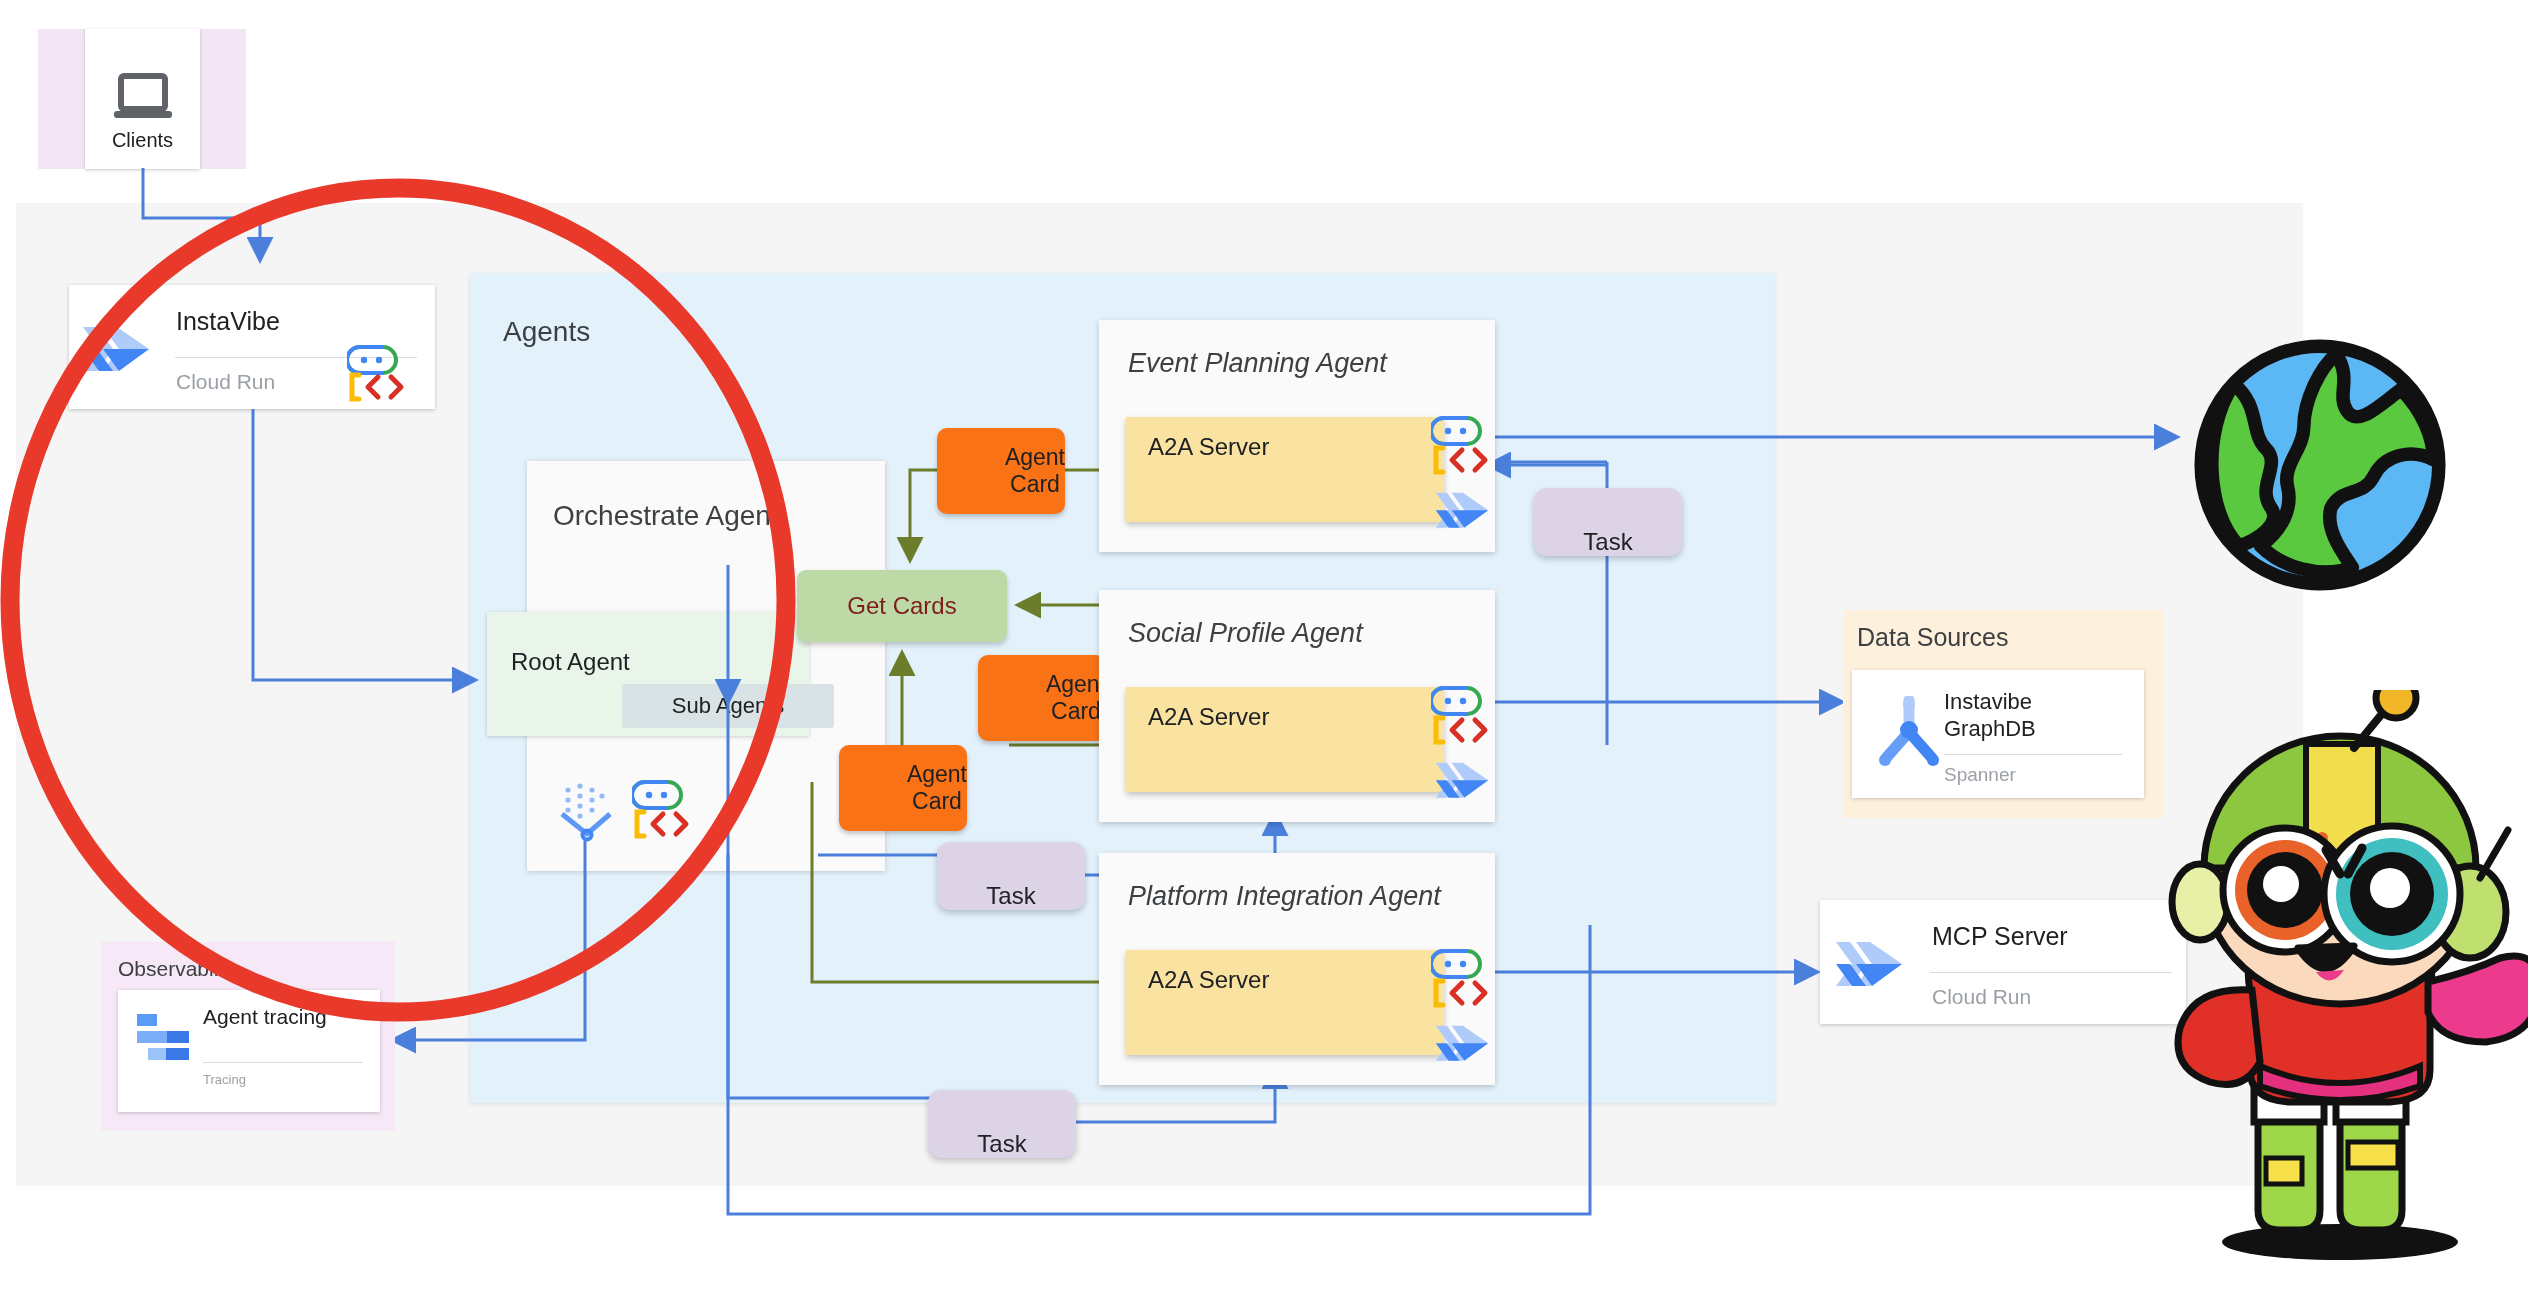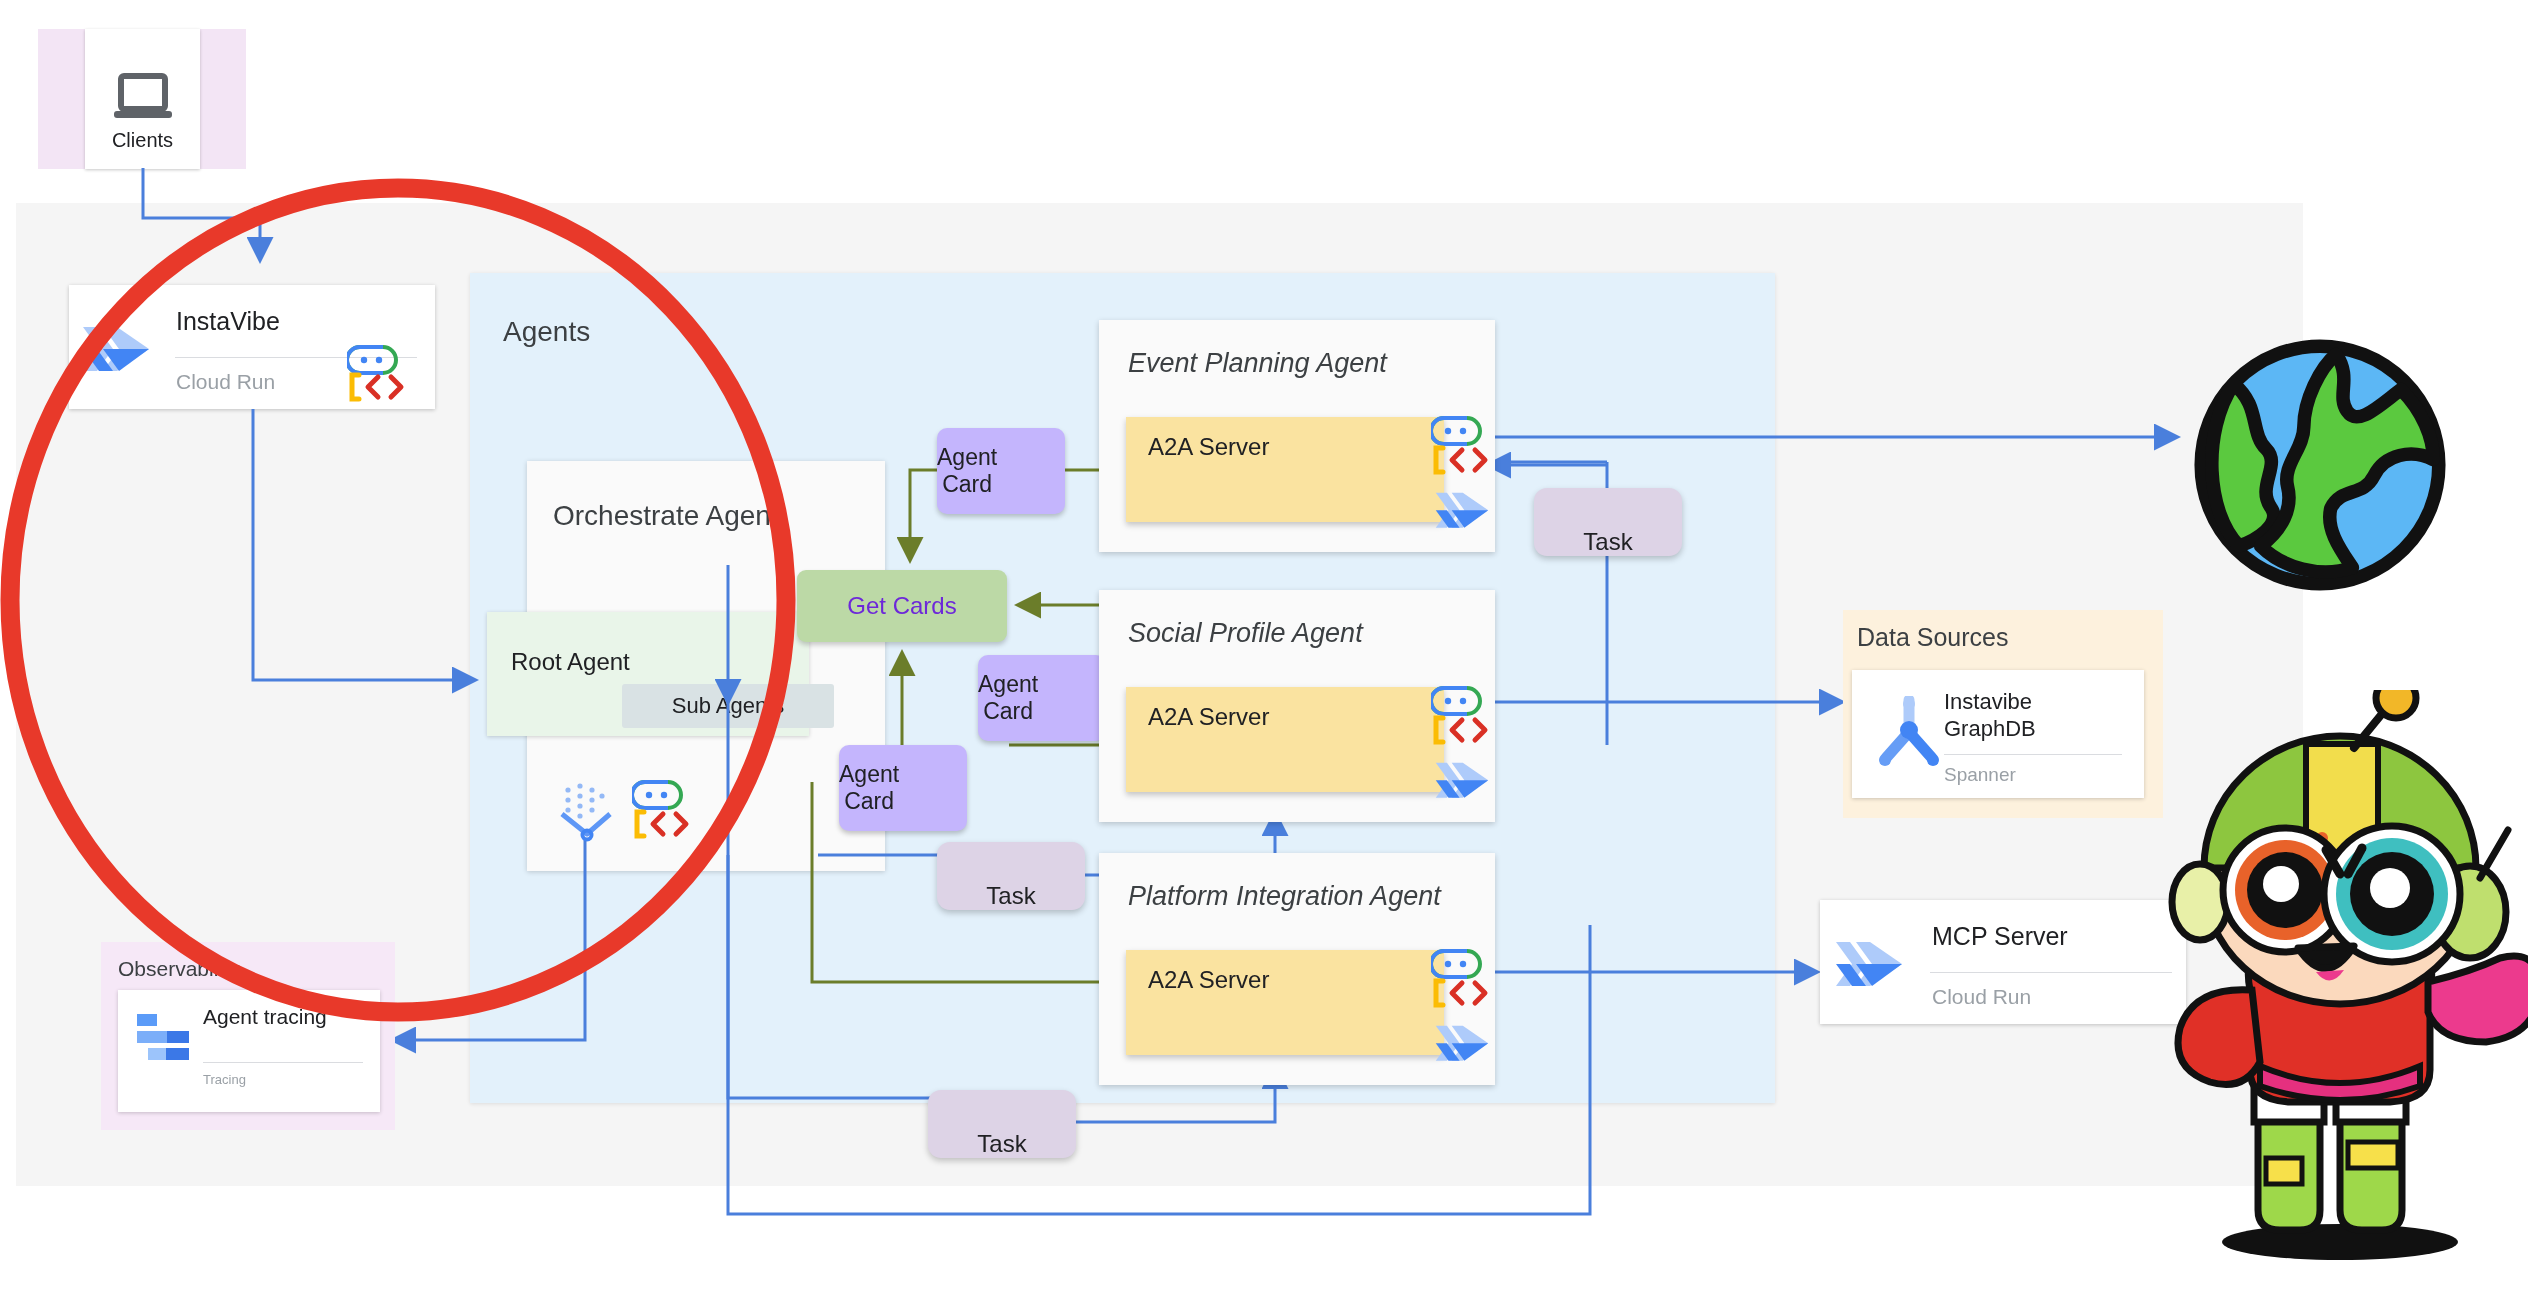--- a/index.html
+++ b/index.html
@@ -45,30 +45,30 @@
   #orchestrate-title{left:553px;top:500px;font-size:28px;color:#3c4043;}
 
   #root-agent{left:487px;top:612px;width:322px;height:124px;background:#e9f5e9;
     box-shadow:0 1px 4px rgba(0,0,0,.18);}
   #root-agent-label{left:511px;top:648px;font-size:24px;color:#202124;}
   #sub-agents{left:622px;top:684px;width:212px;height:44px;background:#d9e2e4;
     border-radius:3px;display:flex;align-items:center;justify-content:center;}
   #sub-agents-label{font-size:22px;color:#202124;}
 
   
-  .agentcard{background:#c4b5fd;border-radius:10px;
+  .agentcard{background:#f97316;border-radius:10px;
     box-shadow:0 3px 5px rgba(0,0,0,.22);
-    display:flex;align-items:center;justify-content:flex-start;text-align:center;}
+    display:flex;align-items:center;justify-content:flex-end;text-align:center;}
   .agentcard span{font-size:23px;color:#202124;line-height:1.18;}
 
   
   #getcards{left:797px;top:570px;width:210px;height:72px;background:#bcd9a6;
     border-radius:9px;box-shadow:0 3px 5px rgba(0,0,0,.20);
     display:flex;align-items:center;justify-content:center;}
-  #getcards-label{font-size:24px;color:#6d28d9;}
+  #getcards-label{font-size:24px;color:#7f1d1d;}
 
   
   .task{background:#ddd3e6;border-radius:13px;box-shadow:0 3px 6px rgba(0,0,0,.22);
     display:flex;align-items:flex-end;justify-content:center;}
   .task span{font-size:24px;color:#202124;}
 
   
   .agentbox{background:#fafafa;box-shadow:0 2px 6px rgba(0,0,0,.20);}
   .agentbox-title{position:absolute;font-size:27px;color:#3c4043;font-style:italic;}
   .a2a{position:absolute;background:#fae3a0;box-shadow:0 3px 6px rgba(0,0,0,.22);}

